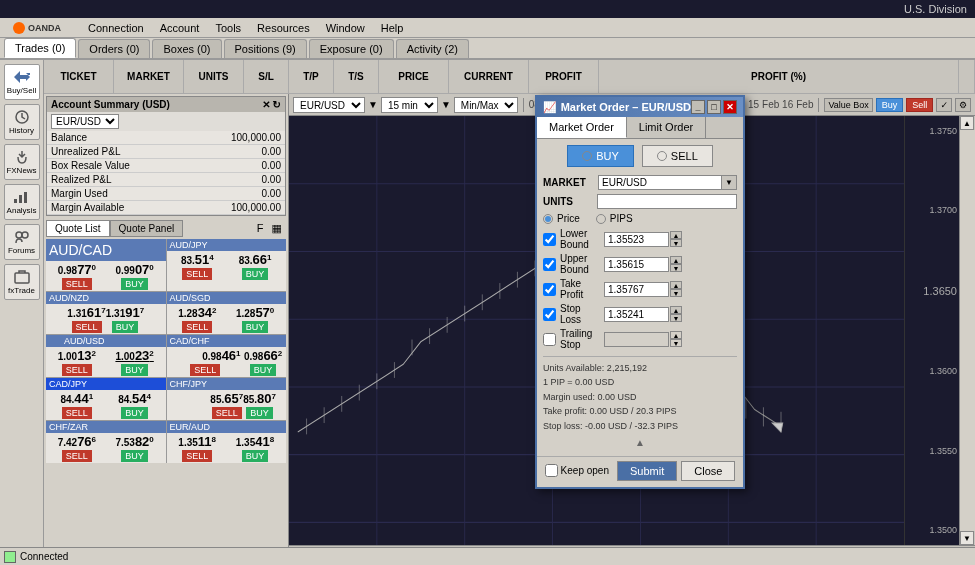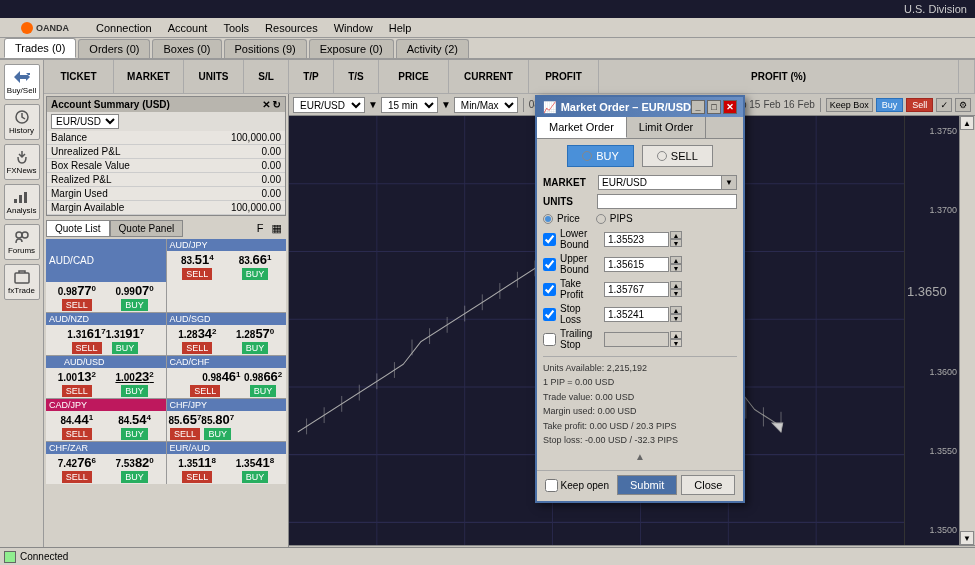--- a/index.html
+++ b/index.html
@@ -2,21 +2,21 @@
 <html><head>
   <meta charset="utf-8">
   <style>
     * { box-sizing: border-box; margin: 0; padding: 0; }
     body { font-family: Arial, sans-serif; font-size: 11px; background: #2b2b2b; color: #000; width: 975px; height: 565px; overflow: hidden; }
     
     
     #title-bar { background: #1a1a2e; color: #ccc; height: 18px; display: flex; align-items: center; justify-content: flex-end; padding-right: 8px; font-size: 11px; }
     
     
-    #menu-bar { background: #d4d0c8; height: 20px; display: flex; align-items: center; padding: 0 20px; border-bottom: 1px solid #999; }
+    #menu-bar { background: #d4d0c8; height: 20px; display: flex; align-items: center; padding: 0 12px; border-bottom: 1px solid #999; }
     #menu-bar span { padding: 2px 8px; cursor: pointer; font-size: 11px; }
     .oanda-logo { width: 60px; height: 16px; display: flex; align-items: center; margin-right: 8px; }
     
     
     #tab-bar { background: #d4d0c8; height: 22px; display: flex; align-items: flex-end; padding: 0 4px; border-bottom: 2px solid #999; }
     .tab { padding: 3px 10px; font-size: 11px; cursor: pointer; border: 1px solid #999; border-bottom: none; background: #c0bdb5; margin-right: 2px; border-radius: 3px 3px 0 0; }
     .tab.active { background: #fff; border-bottom: 1px solid #fff; }
     
     
     #main { display: flex; height: calc(565px - 60px); }
@@ -260,21 +260,21 @@
           <div class="quote-tabs">
             <div class="quote-tab active">Quote List</div>
             <div class="quote-tab">Quote Panel</div>
             <div style="flex:1"></div>
             <span style="padding:2px 4px;font-size:11px;cursor:pointer;">F</span>
             <span style="padding:2px 4px;font-size:11px;cursor:pointer;">▦</span>
           </div>
 
           <div style="display:grid; grid-template-columns:1fr 1fr; gap:1px; background:#999;">
             <div style="background:#e8e5e0;">
-              <div class="quote-pair-header" style="background:#5a7ab5; color:white; font-size:10px; padding:16px 3px;">AUD/CAD</div>
+              <div class="quote-pair-header" style="background:#5a7ab5; color:white; font-size:14px; padding:3px 3px;">AUD/CAD</div>
               <div style="display:flex; justify-content:space-around; padding:1px 2px;">
                 <div style="text-align:center">
                   <div style="font-size:10px; font-weight:bold;">0.98<span style="font-size:13px;font-weight:bold;">77</span><sup style="font-size:8px;">0</sup></div>
                   <button class="sell-btn">SELL</button>
                 </div>
                 <div style="text-align:center">
                   <div style="font-size:10px; font-weight:bold;">0.99<span style="font-size:13px;font-weight:bold;">07</span><sup style="font-size:8px;">0</sup></div>
                   <button class="buy-btn">BUY</button>
                 </div>
               </div>
@@ -338,35 +338,35 @@
                   <div style="font-size:10px; font-weight:bold;margin-left:32px;">0.98<span style="font-size:13px;font-weight:bold;">46</span><sup style="font-size:8px;">1</sup></div>
                   <button class="sell-btn">SELL</button>
                 </div>
                 <div style="text-align:center">
                   <div style="font-size:10px; font-weight:bold;">0.98<span style="font-size:13px;font-weight:bold;">66</span><sup style="font-size:8px;">2</sup></div>
                   <button class="buy-btn">BUY</button>
                 </div>
               </div>
             </div>
             <div style="background:#e8e5e0;">
-              <div class="quote-pair-header" style="background:#be185d; color:white; font-size:9px; padding:1px 3px;">CAD/JPY</div>
+              <div class="quote-pair-header" style="background:#1d4ed8; color:white; font-size:9px; padding:1px 3px;">CAD/JPY</div>
               <div style="display:flex; justify-content:space-around; padding:1px 2px;">
                 <div style="text-align:center">
                   <div style="font-size:10px; font-weight:bold;">84.<span style="font-size:13px;font-weight:bold;">44</span><sup style="font-size:8px;">1</sup></div>
                   <button class="sell-btn">SELL</button>
                 </div>
                 <div style="text-align:center">
                   <div style="font-size:10px; font-weight:bold;">84.<span style="font-size:13px;font-weight:bold;">54</span><sup style="font-size:8px;">4</sup></div>
                   <button class="buy-btn">BUY</button>
                 </div>
               </div>
             </div>
             <div style="background:#e8e5e0;">
               <div class="quote-pair-header" style="background:#5a7ab5; color:white; font-size:9px; padding:1px 3px;">CHF/JPY</div>
-              <div style="display:flex; justify-content:flex-start; padding:1px 2px;">
+              <div style="display:flex; justify-content:flex-end; padding:1px 10px;">
                 <div style="text-align:center">
                   <div style="font-size:10px; font-weight:bold;">85.<span style="font-size:13px;font-weight:bold;">65</span><sup style="font-size:8px;">7</sup></div>
                   <button class="sell-btn">SELL</button>
                 </div>
                 <div style="text-align:center">
                   <div style="font-size:10px; font-weight:bold;">85.<span style="font-size:13px;font-weight:bold;">80</span><sup style="font-size:8px;">7</sup></div>
                   <button class="buy-btn">BUY</button>
                 </div>
               </div>
             </div>
@@ -418,21 +418,21 @@
           <span style="font-size:10px;color:#444;">08</span>
           <span style="font-size:10px;color:#444;">Feb 09</span>
           <span style="font-size:10px;color:#444;">Feb 10</span>
           <span style="font-size:10px;color:#444;">Feb 11</span>
           <span style="font-size:10px;color:#444;">Fe</span>
           <div style="flex:1"></div>
           <span style="font-size:10px;color:#444;">Feb 15</span>
           <span style="font-size:10px;color:#444;">Feb 16</span>
           <span style="font-size:10px;color:#444;">Feb</span>
           <div class="sep"></div>
-          <span style="font-size:9px;background:#c0bdb5;border:1px solid #888;padding:1px 3px;cursor:pointer;">Keep Box</span>
+          <span style="font-size:9px;background:#c0bdb5;border:1px solid #888;padding:1px 3px;cursor:pointer;">Value Box</span>
           <span style="font-size:9px;background:#4a90d9;color:white;border:1px solid #2a70b9;padding:1px 5px;cursor:pointer;">Buy</span>
           <span style="font-size:9px;background:#c0392b;color:white;border:1px solid #a02820;padding:1px 5px;cursor:pointer;">Sell</span>
           <span style="font-size:9px;background:#c0bdb5;border:1px solid #888;padding:1px 3px;cursor:pointer;">✓</span>
           <span style="font-size:9px;background:#c0bdb5;border:1px solid #888;padding:1px 3px;cursor:pointer;">⚙</span>
         </div>
 
         <div style="flex:1; display:flex;">
           <div style="flex:1; position:relative; overflow:hidden;">
             <svg id="chart-svg" viewBox="0 0 700 380" preserveAspectRatio="none" style="width:100%;height:100%;background:#1a1a2e;">
 
@@ -485,21 +485,21 @@
                 <line x1="560" y1="262" x2="560" y2="280"></line>
               </g>
 
               <polygon points="560,280 550,272 562,272" fill="#cccccc" stroke="#aaa" stroke-width="1"></polygon>
             </svg>
           </div>
 
           <div style="width:55px; background:#1a1a2e; display:flex; flex-direction:column; justify-content:space-between; padding:10px 2px; border-left:1px solid #333;">
             <span style="color:#aaa;font-size:9px;text-align:right;">1.3750</span>
             <span style="color:#aaa;font-size:9px;text-align:right;">1.3700</span>
-            <span style="color:#aaa;font-size:13px;text-align:left;">1.3650</span>
+            <span style="color:#aaa;font-size:11px;text-align:right;">1.3650</span>
             <span style="color:#aaa;font-size:9px;text-align:right;">1.3600</span>
             <span style="color:#aaa;font-size:9px;text-align:right;">1.3550</span>
             <span style="color:#aaa;font-size:9px;text-align:right;">1.3500</span>
           </div>
 
           <div style="width:16px; background:#c8c5be; border-left:1px solid #888; display:flex; flex-direction:column;">
             <div style="width:14px;height:14px;background:#e8e5e0;border:1px solid #888;display:flex;align-items:center;justify-content:center;font-size:8px;cursor:pointer;">▲</div>
             <div style="flex:1;background:#d4d0c8;"></div>
             <div style="width:14px;height:14px;background:#e8e5e0;border:1px solid #888;display:flex;align-items:center;justify-content:center;font-size:8px;cursor:pointer;">▼</div>
           </div>
@@ -624,21 +624,20 @@
       <input type="text" class="modal-input-val" value="" style="background: rgb(212, 208, 200);">
       <div class="modal-spin-btns">
         <button class="modal-spin-btn" style="background:#d4d0c8;">▲</button>
         <button class="modal-spin-btn" style="background:#d4d0c8;">▼</button>
       </div>
     </div>
 
     <div class="modal-info">
       <div>Units Available: 2,215,192</div>
       <div>1 PIP = 0.00 USD</div>
-      <div>Trade value: 0.00 USD</div>
       <div>Margin used: 0.00 USD</div>
       <div>Take profit: 0.00 USD / 20.3 PIPS</div>
       <div>Stop loss: -0.00 USD / -32.3 PIPS</div>
     </div>
 
     <div style="text-align:center; font-size:10px; cursor:pointer; color:#666;">▲</div>
   </div>
 
   <div class="modal-footer">
     <div class="modal-footer-checkbox">

